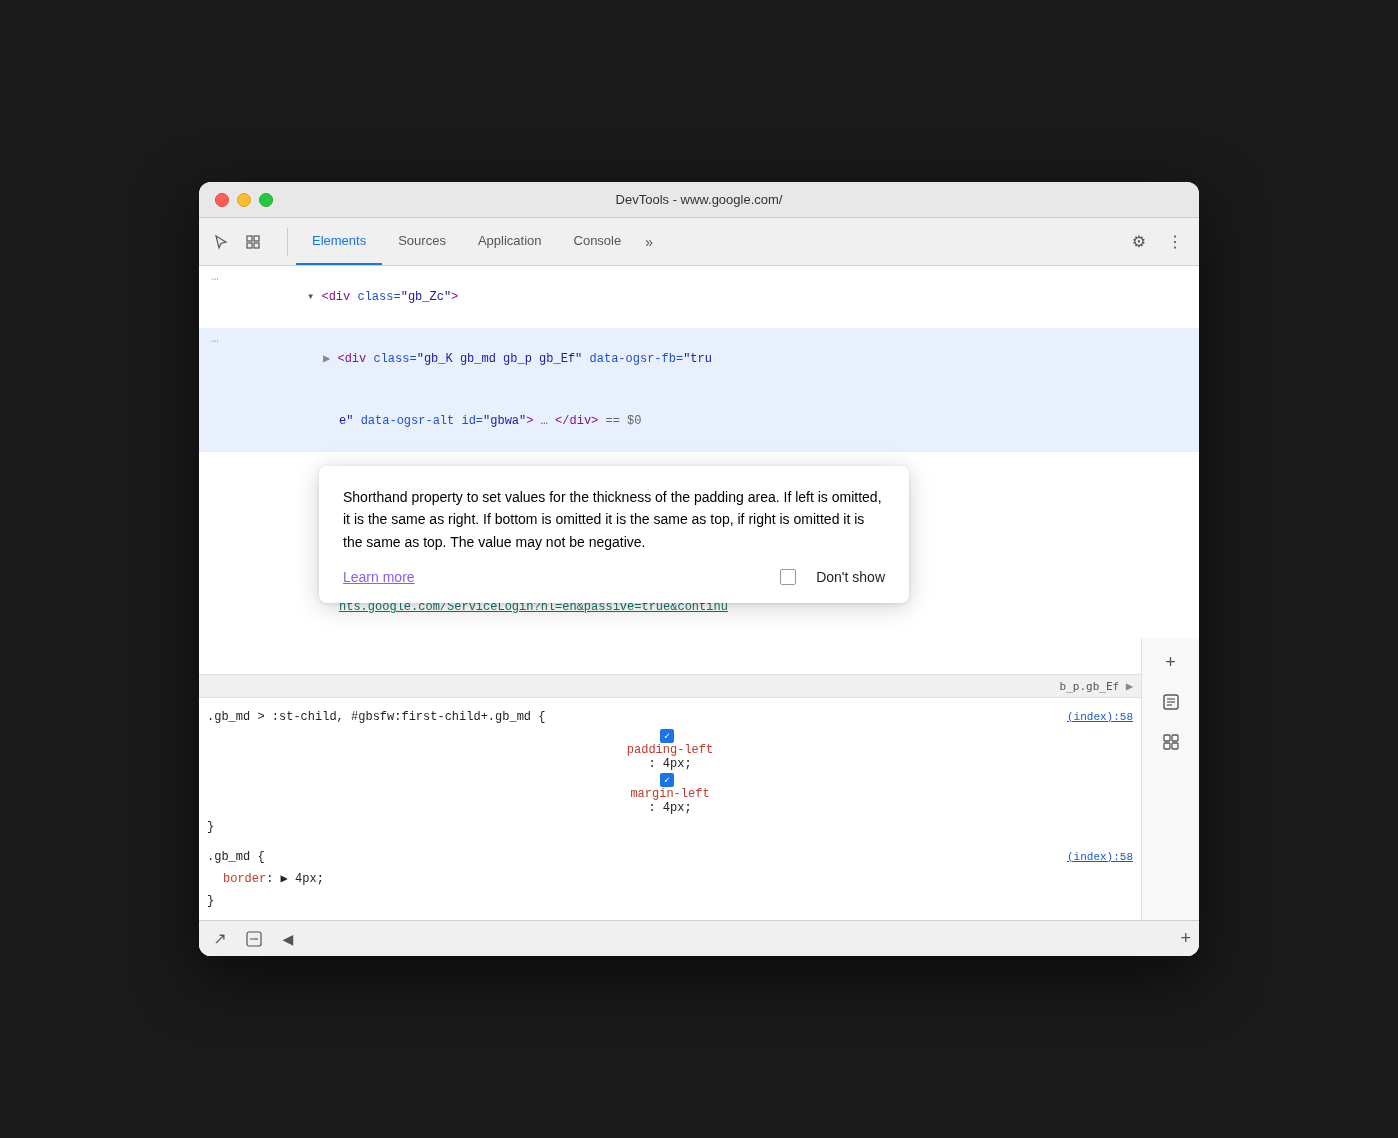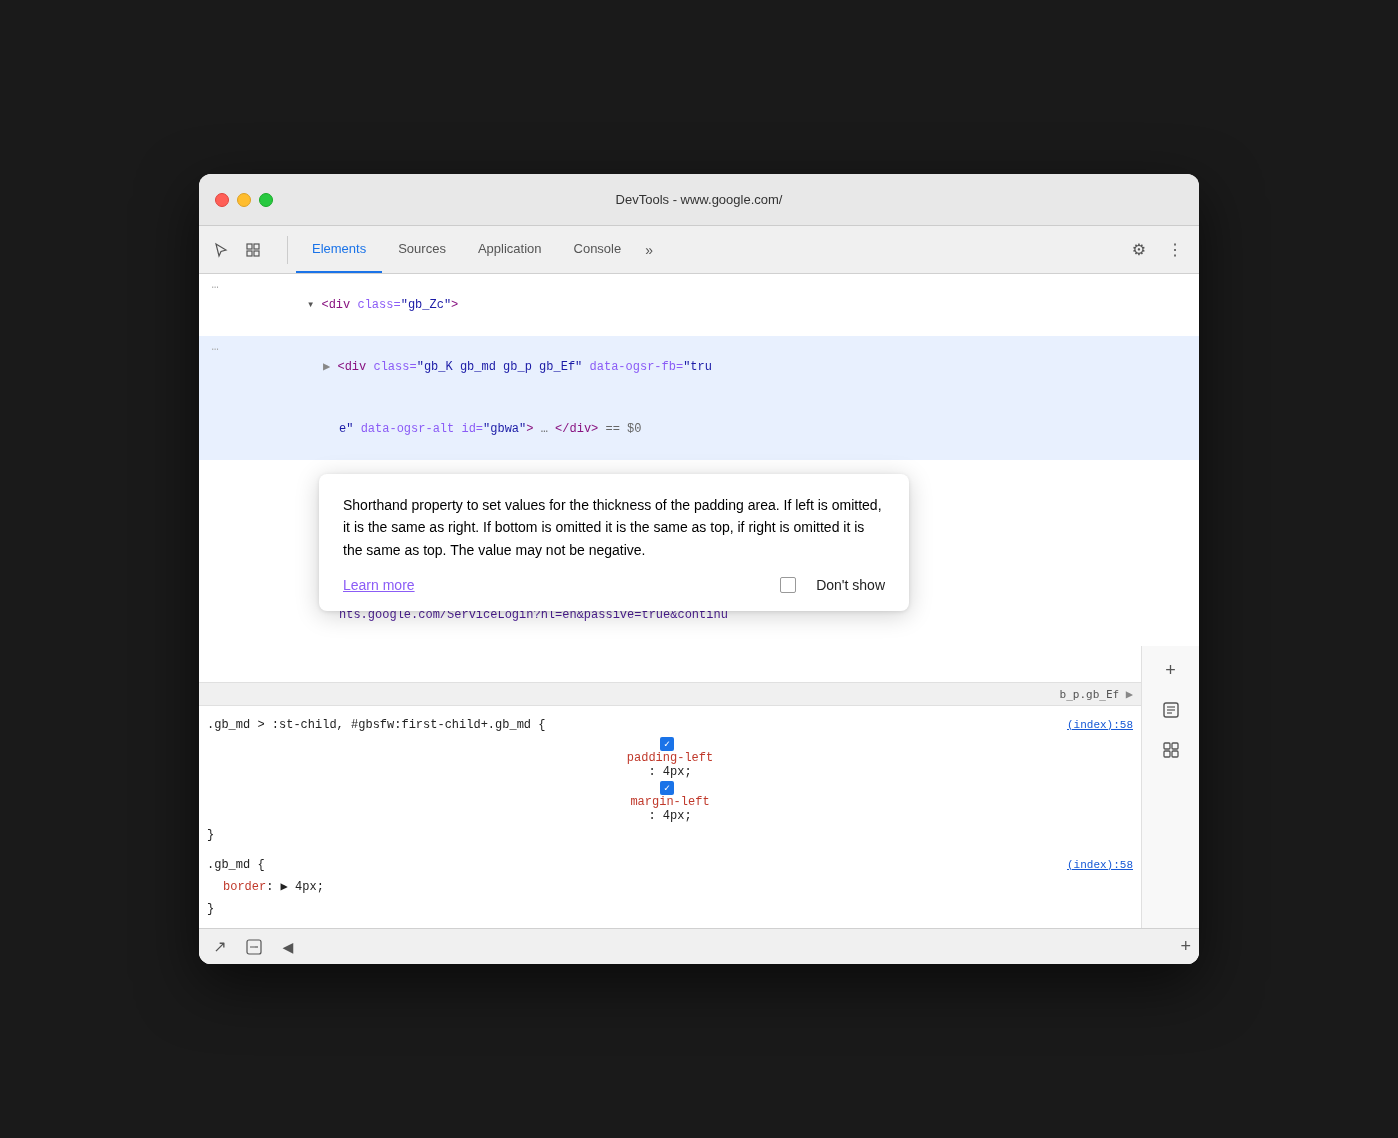--- a/index.html
+++ b/index.html
@@ -16,21 +16,21 @@
     .window {
       width: 1000px;
       background: #f5f5f5;
       border-radius: 12px;
       box-shadow: 0 20px 60px rgba(0,0,0,0.6);
       overflow: hidden;
     }
 
     .titlebar {
       background: #e8e8e8;
-      height: 52px;
+      height: 36px;
       display: flex;
       align-items: center;
       padding: 17px 16px;
       border-bottom: 1px solid #ccc;
       position: relative;
     }
 
     .traffic-lights {
       display: flex;
       gap: 8px;
@@ -175,24 +175,24 @@
     }
 
     .html-line-content {
       flex: 1;
       white-space: pre;
       overflow: hidden;
       padding-left: 4px;
     }
 
     .tag { color: #881280; }
-    .attr-name { color: #8b5cf6; }
+    .attr-name { color: #1d4ed8; }
     .attr-val { color: #1a1aa6; }
     .comment-eq { color: #666; }
-    .link-blue { color: #4c1d95; }
+    .link-blue { color: #0f766e; text-decoration: underline; }
     .text-gray { color: #666; }
     .expand-arrow { color: #888; }
     .triangle-down { color: #555; }
 
     
     .css-panel {
       font-family: 'Menlo', 'Monaco', 'Courier New', monospace;
       font-size: 12px;
       background: #fff;
       padding: 8px 0;

